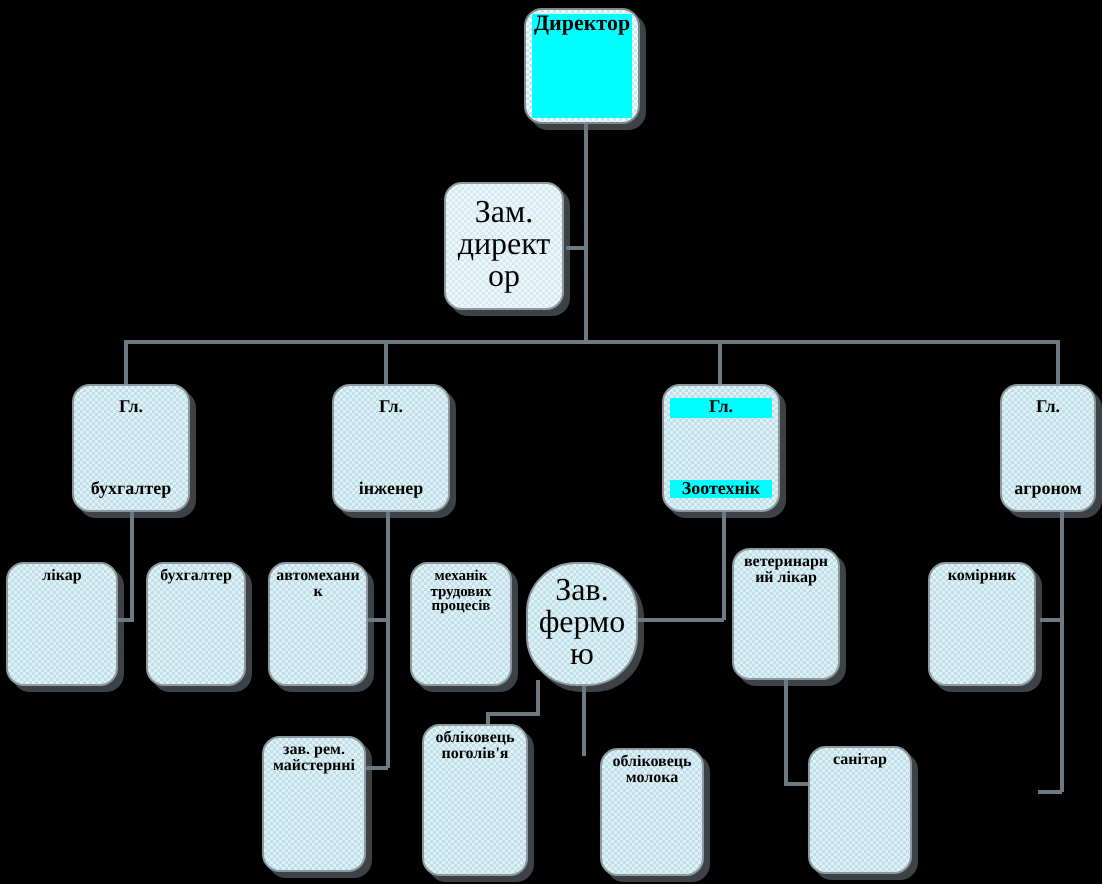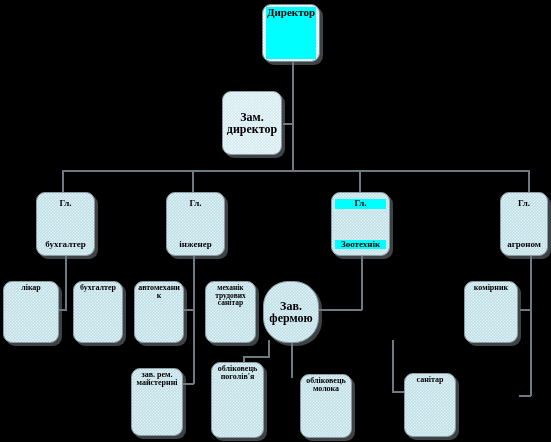--- a/index.html
+++ b/index.html
@@ -77,21 +77,21 @@
                       transparent 75%, rgba(255,255,255,.6) 75%);
     background-size: 3px 3px;
     background-position: 0 0, 1.5px 1.5px;
   }
   
   .hl {
     background: #00ffff;
     color: #000000;
   }
   .sz-11 { font-size: 11px; font-weight: 700; }
-  .sz-10 { font-size: 12px; font-weight: 700; }
+  .sz-10 { font-size: 16px; font-weight: 400; }
   .sz-9  { font-size: 9px;  font-weight: 700; gap: 31px; }
   .sz-8  { font-size: 8px;  font-weight: 700; }
   .sz-7  { font-size: 7.5px; font-weight: 700; }
 </style>
 </head>
 <body>
 
 <div id="canvas">
 
   <div class="line v" style="left:292px; top:62px; height:108px;"></div>
@@ -162,28 +162,31 @@
 
   <div class="node sz-8" style="left:73px; top:281px; width:50px; height:62px;">
     <span class="lbl">бухгалтер</span>
   </div>
 
   <div class="node sz-8" style="left:134px; top:281px; width:50px; height:62px;">
     <span class="lbl">автомеханик</span>
   </div>
 
   <div class="node sz-7" style="left:205px; top:281px; width:51px; height:62px;">
-    <span class="lbl">механік трудових санітар</span>
+    <span class="lbl">механік трудових процесів</span>
   </div>
 
   <div class="node sz-10" style="left:263px; top:281px; width:56px; height:62px; flex-direction:column;border-radius:25px;">
     <span class="lbl">Зав.</span>
     <span class="lbl">фермою</span>
   </div>
 
+  <div class="node sz-8" style="left:366px; top:274px; width:54px; height:66px;">
+    <span class="lbl">ветеринарний лікар</span>
+  </div>
 
   <div class="node sz-8" style="left:464px; top:281px; width:54px; height:62px;">
     <span class="lbl">комірник</span>
   </div>
 
   <div class="node sz-8" style="left:131px; top:368px; width:52px; height:68px;">
     <span class="lbl">зав. рем. майстернні</span>
   </div>
 
   <div class="node sz-8" style="left:211px; top:362px; width:53px; height:76px;">

